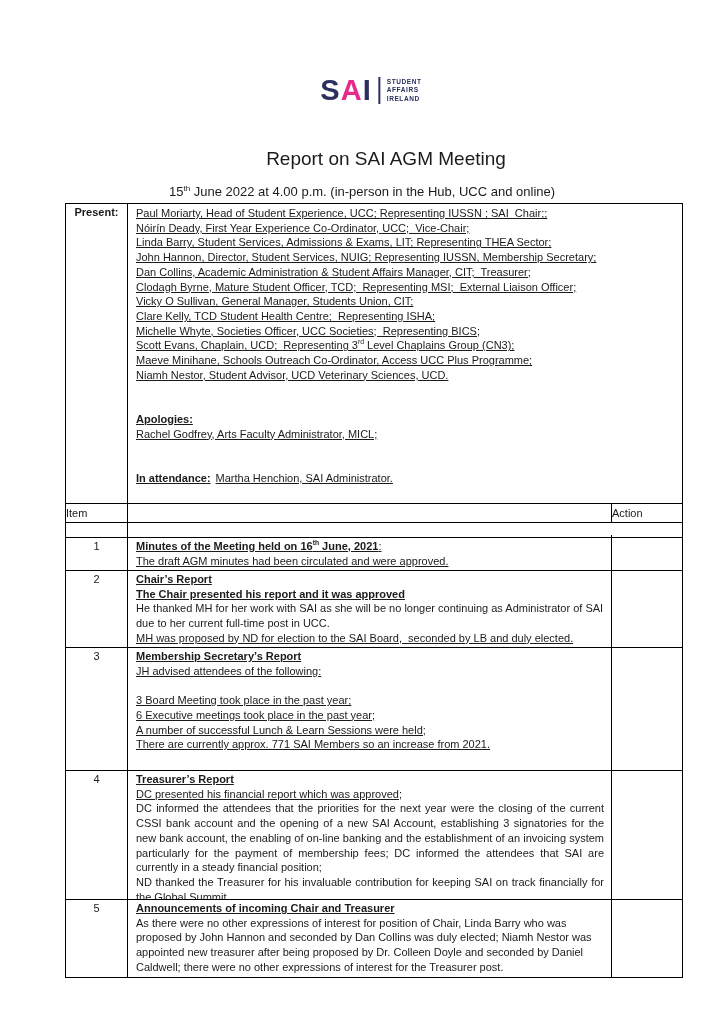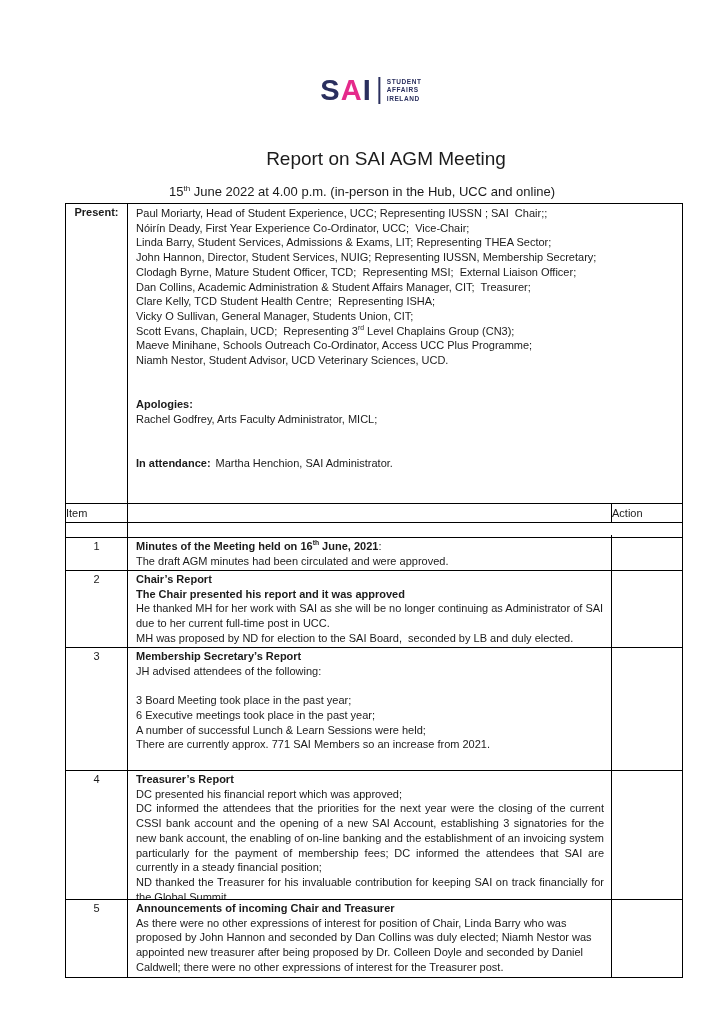--- a/index.html
+++ b/index.html
@@ -40,21 +40,21 @@
   .row-colhead { height:19px; }
   .row-colhead .cell { font-weight:400; text-align:left; line-height:16px; padding-top:1px; }
   .row-intro   { height:15px; }
   .row-intro .c2 { line-height:12.5px;margin-top:12px; }
   .row-item1 { height:33px; }
   .row-item2 { height:77px; }
   .row-item3 { height:123px; }
   .row-item4 { height:129px; }
   .row-item5 { height:78px; }
 
-  .line { min-height:14.7px; white-space:pre-wrap; }
+  .line { min-height:14.7px; white-space:pre-wrap;text-decoration:underline; }
   .para { }
   .b    { font-weight:700; }
   .just { text-align:justify; }
   .gap  { margin-left:5px;margin-top:28px; }
 </style>
 </head>
 <body>
 
 <div class="page">
 
@@ -77,24 +77,25 @@
 
   <div class="doc-table">
 
     <div class="trow row-present">
       <div class="cell c1 b">Present:</div>
       <div class="cell c23">
         <div class="line">Paul Moriarty, Head of Student Experience, UCC; Representing IUSSN ; SAI  Chair;;</div>
         <div class="line">Nóirín Deady, First Year Experience Co-Ordinator, UCC;  Vice-Chair;</div>
         <div class="line">Linda Barry, Student Services, Admissions &amp; Exams, LIT; Representing THEA Sector;</div>
         <div class="line">John Hannon, Director, Student Services, NUIG; Representing IUSSN, Membership Secretary;</div>
+        <div class="line">Dan Collins, Academic Administration &amp; Student Affairs Manager, CIT;  Treasurer;</div>
         <div class="line">Clodagh Byrne, Mature Student Officer, TCD;  Representing MSI;  External Liaison Officer;</div>
-        <div class="line">Dan Collins, Academic Administration &amp; Student Affairs Manager, CIT;  Treasurer;</div>
+        <div class="line">Vicky O Sullivan, General Manager, Students Union, CIT;</div>
         <div class="line">Clare Kelly, TCD Student Health Centre;  Representing ISHA;</div>
-        <div class="line">Vicky O Sullivan, General Manager, Students Union, CIT;</div>
+        <div class="line">Michelle Whyte, Societies Officer, UCC Societies;  Representing BICS;</div>
         <div class="line">Scott Evans, Chaplain, UCD;  Representing 3<sup>rd</sup> Level Chaplains Group (CN3);</div>
         <div class="line">Maeve Minihane, Schools Outreach Co-Ordinator, Access UCC Plus Programme;</div>
         <div class="line">Niamh Nestor, Student Advisor, UCD Veterinary Sciences, UCD.</div>
         <div class="line"></div>
         <div class="line"></div>
         <div class="line b">Apologies:</div>
         <div class="line">Rachel Godfrey, Arts Faculty Administrator, MICL;</div>
         <div class="line"></div>
         <div class="line"></div>
         <div class="line"><span class="b">In attendance:</span><span class="gap">Martha Henchion, SAI Administrator.</span></div>

